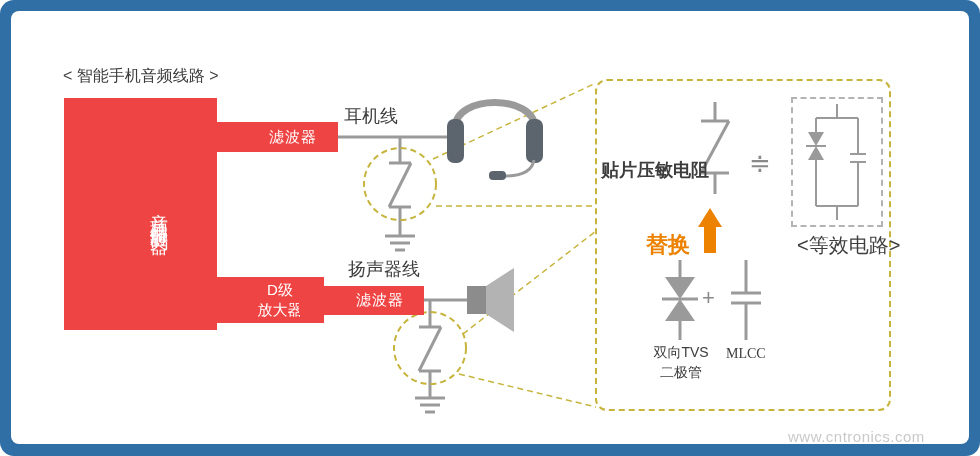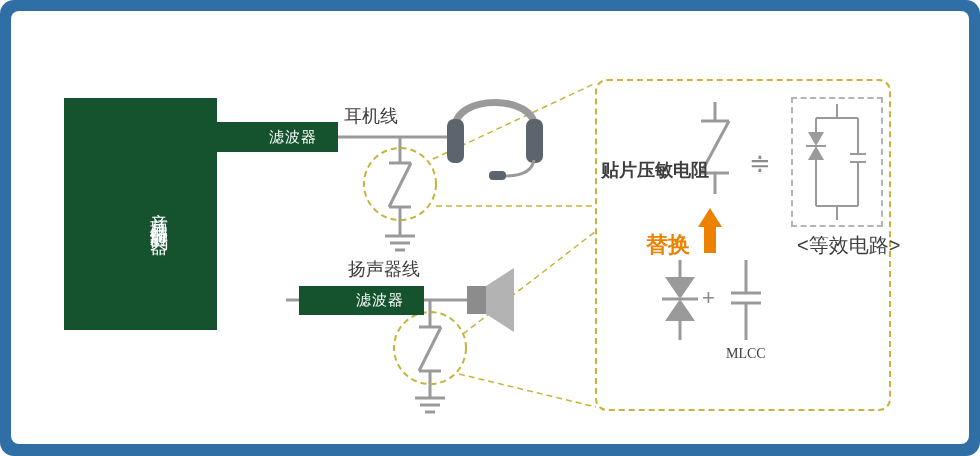--- a/index.html
+++ b/index.html
@@ -4,21 +4,21 @@
 <style>
   html,body{margin:0;padding:0;background:#ffffff;}
   .stage{
     position:relative;width:980px;height:456px;overflow:hidden;
     font-family:"Liberation Sans","DejaVu Sans",sans-serif;
     background:#ffffff;
   }
   .frame{position:absolute;inset:0;background:#2f6fa5;border-radius:14px;}
   .panel{position:absolute;left:11px;top:11px;width:958px;height:433px;background:#ffffff;border-radius:8px;}
   .layer{position:absolute;left:0;top:0;}
-  .gbox{position:absolute;background:#14532d;color:#ffffff;display:flex;align-items:center;justify-content:center;padding-left:37px;}
+  .gbox{position:absolute;background:#ef4444;color:#ffffff;display:flex;align-items:center;justify-content:center;padding-left:37px;}
   .codec{left:64px;top:98px;width:116px;height:232px;font-size:18px;}
   .codec span{writing-mode:vertical-rl;letter-spacing:5px;}
   .filter1{left:211px;top:122px;width:90px;height:30px;font-size:15px;letter-spacing:1px;}
   .amp{left:199px;top:277px;width:88px;height:46px;font-size:15px;line-height:1.35;text-align:center;flex-direction:column;}
   .filter2{left:299px;top:286px;width:88px;height:29px;font-size:15px;letter-spacing:1px;}
   .lbl{position:absolute;color:#3d3d3d;font-size:18px;white-space:nowrap;}
   .title{left:63px;top:66px;font-size:16px;}
   .hp-wire{left:344px;top:104px;}
   .sp-wire{left:348px;top:257px;}
   .varistor-lbl{left:601px;top:158px;font-weight:bold;}
@@ -146,26 +146,36 @@
       <line x1="746" y1="303" x2="746" y2="340"></line>
     </g>
   </svg>
 
   <div class="gbox codec">
     <span>音频编解码器</span>
   </div>
   <div class="gbox filter1">
     <span>滤波器</span>
   </div>
+  <div class="gbox amp">
+    <span>D级</span>
+    <span>放大器</span>
+  </div>
   <div class="gbox filter2">
     <span>滤波器</span>
   </div>
 
+  <div class="lbl title">&lt; 智能手机音频线路 &gt;</div>
   <div class="lbl hp-wire">耳机线</div>
   <div class="lbl sp-wire">扬声器线</div>
   <div class="lbl varistor-lbl">贴片压敏电阻</div>
   <div class="lbl approx">≑</div>
   <div class="lbl equiv-lbl">&lt;等效电路&gt;</div>
   <div class="lbl replace">替换</div>
   <div class="lbl plus">+</div>
+  <div class="lbl tvs-lbl">
+    <div>双向TVS</div>
+    <div>二极管</div>
+  </div>
   <div class="lbl mlcc-lbl">MLCC</div>
 
+  <div class="watermark">www.cntronics.com</div>
 </div>
 
 </body></html>

